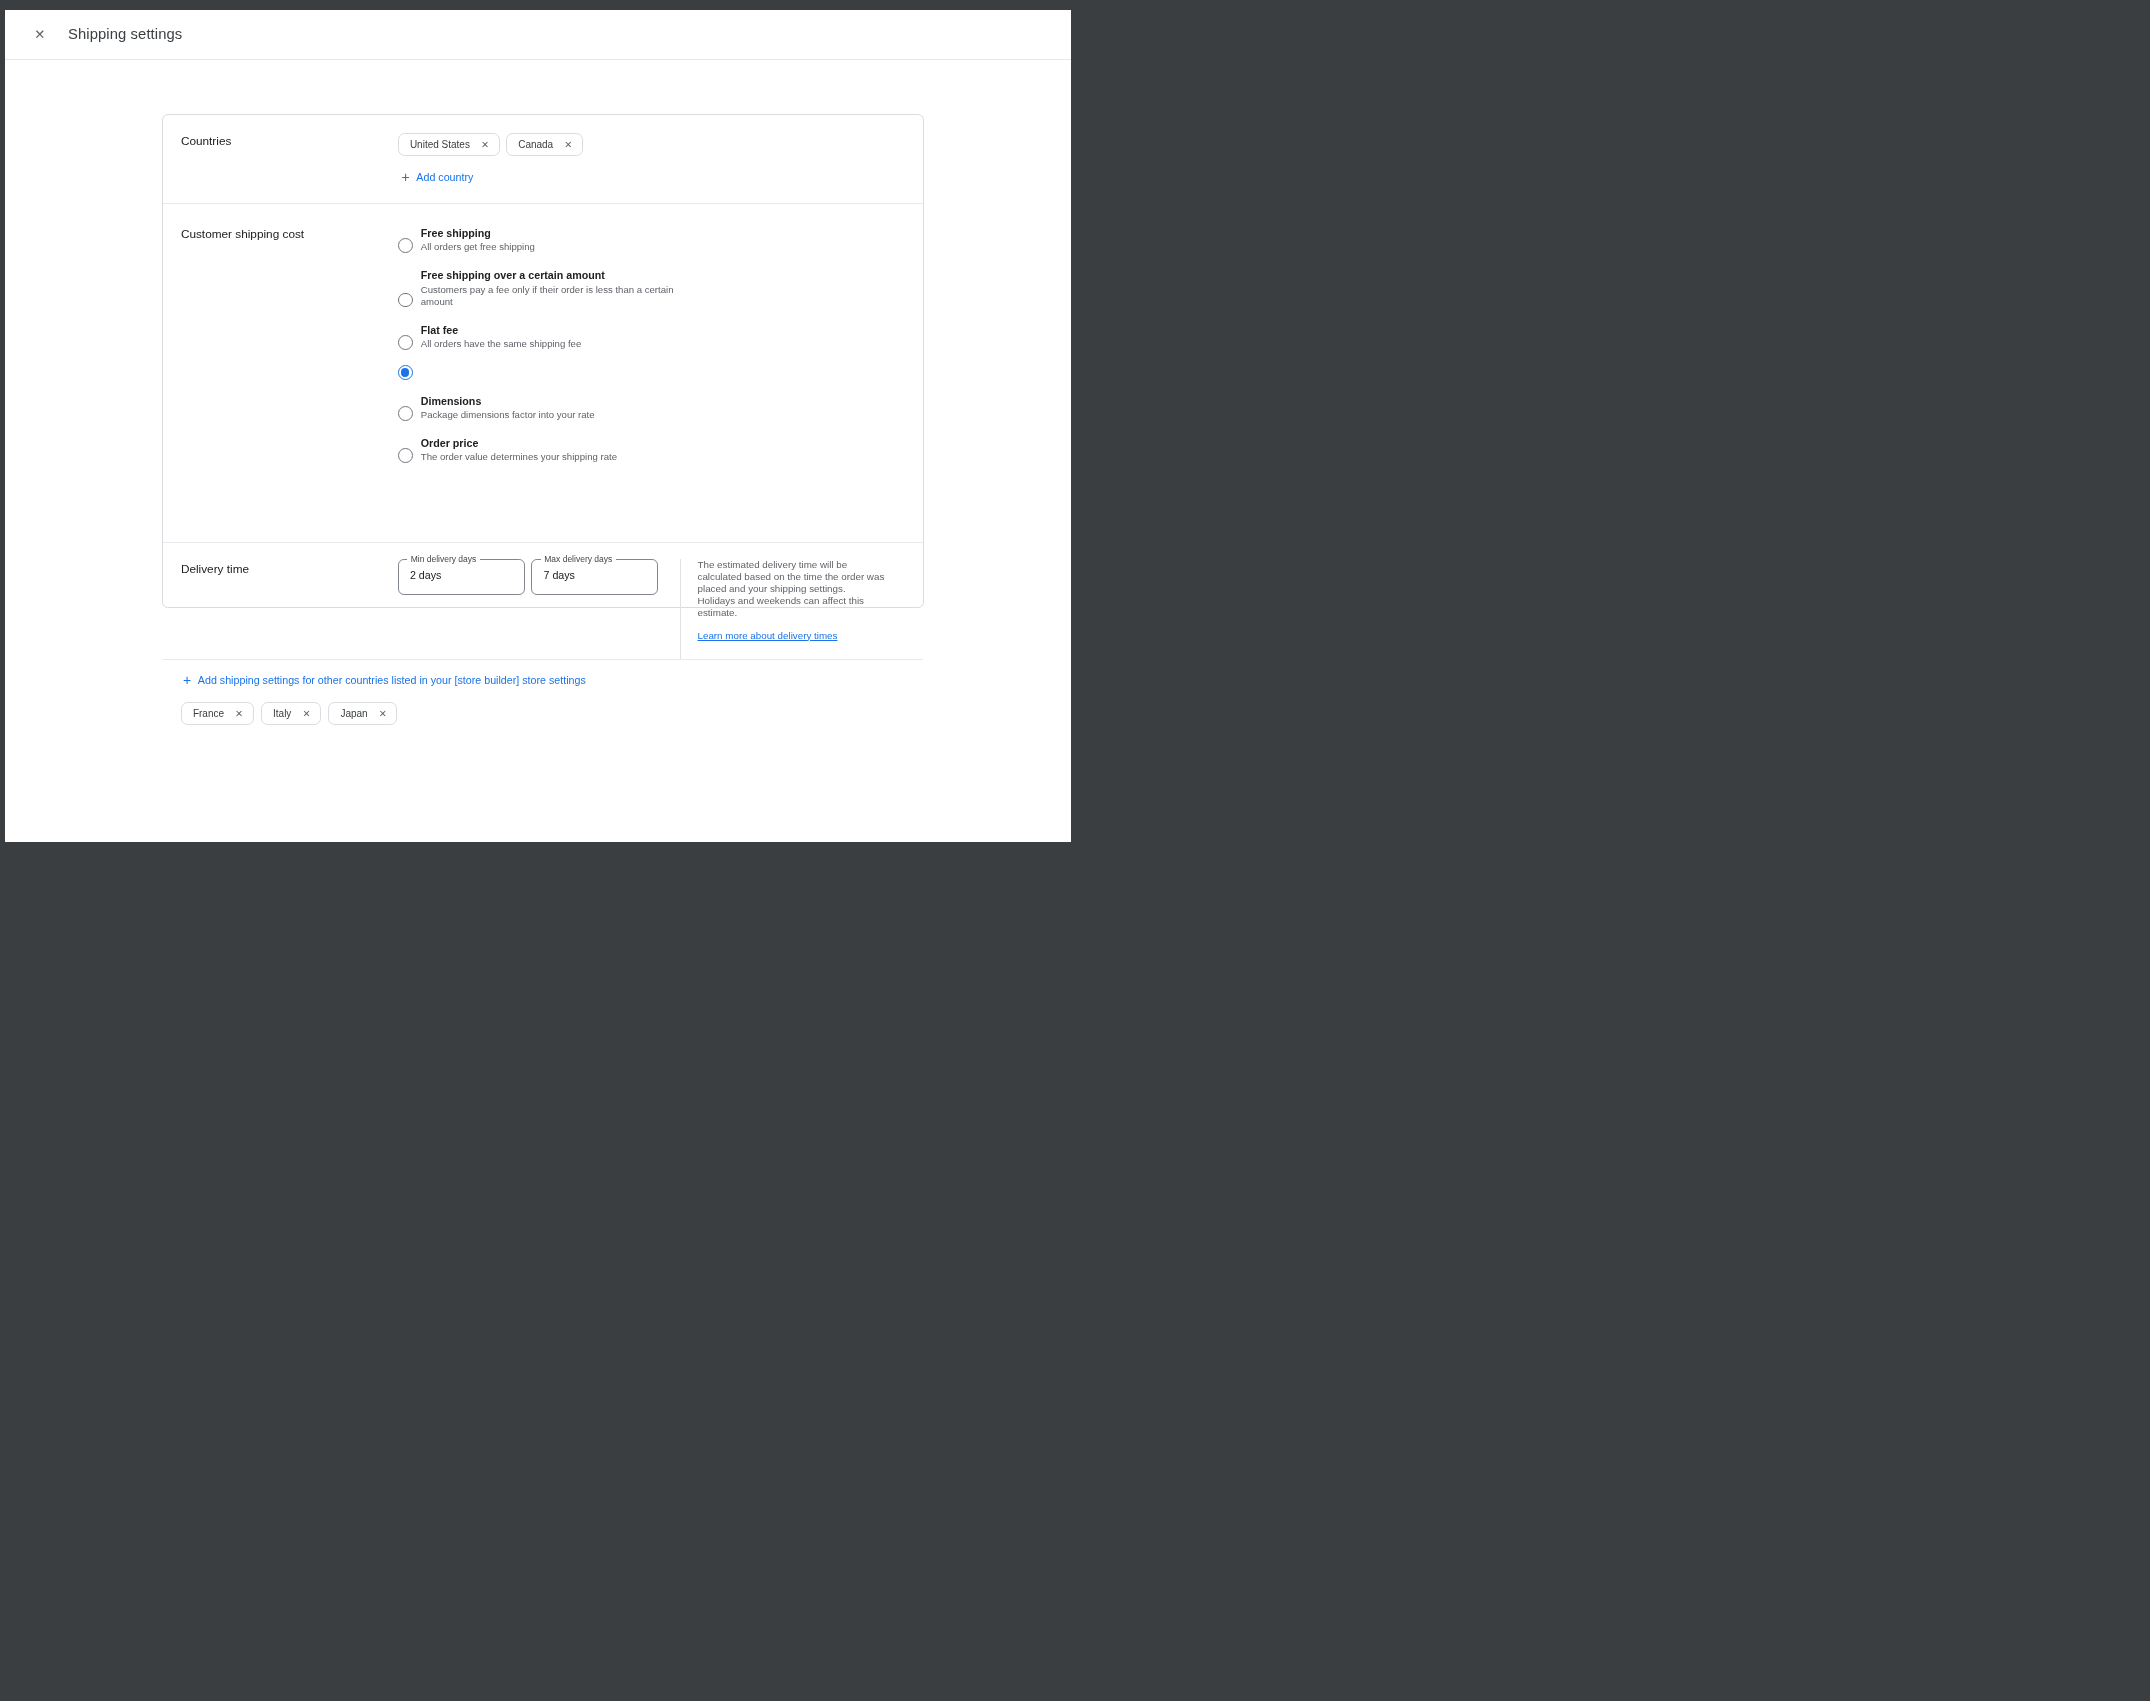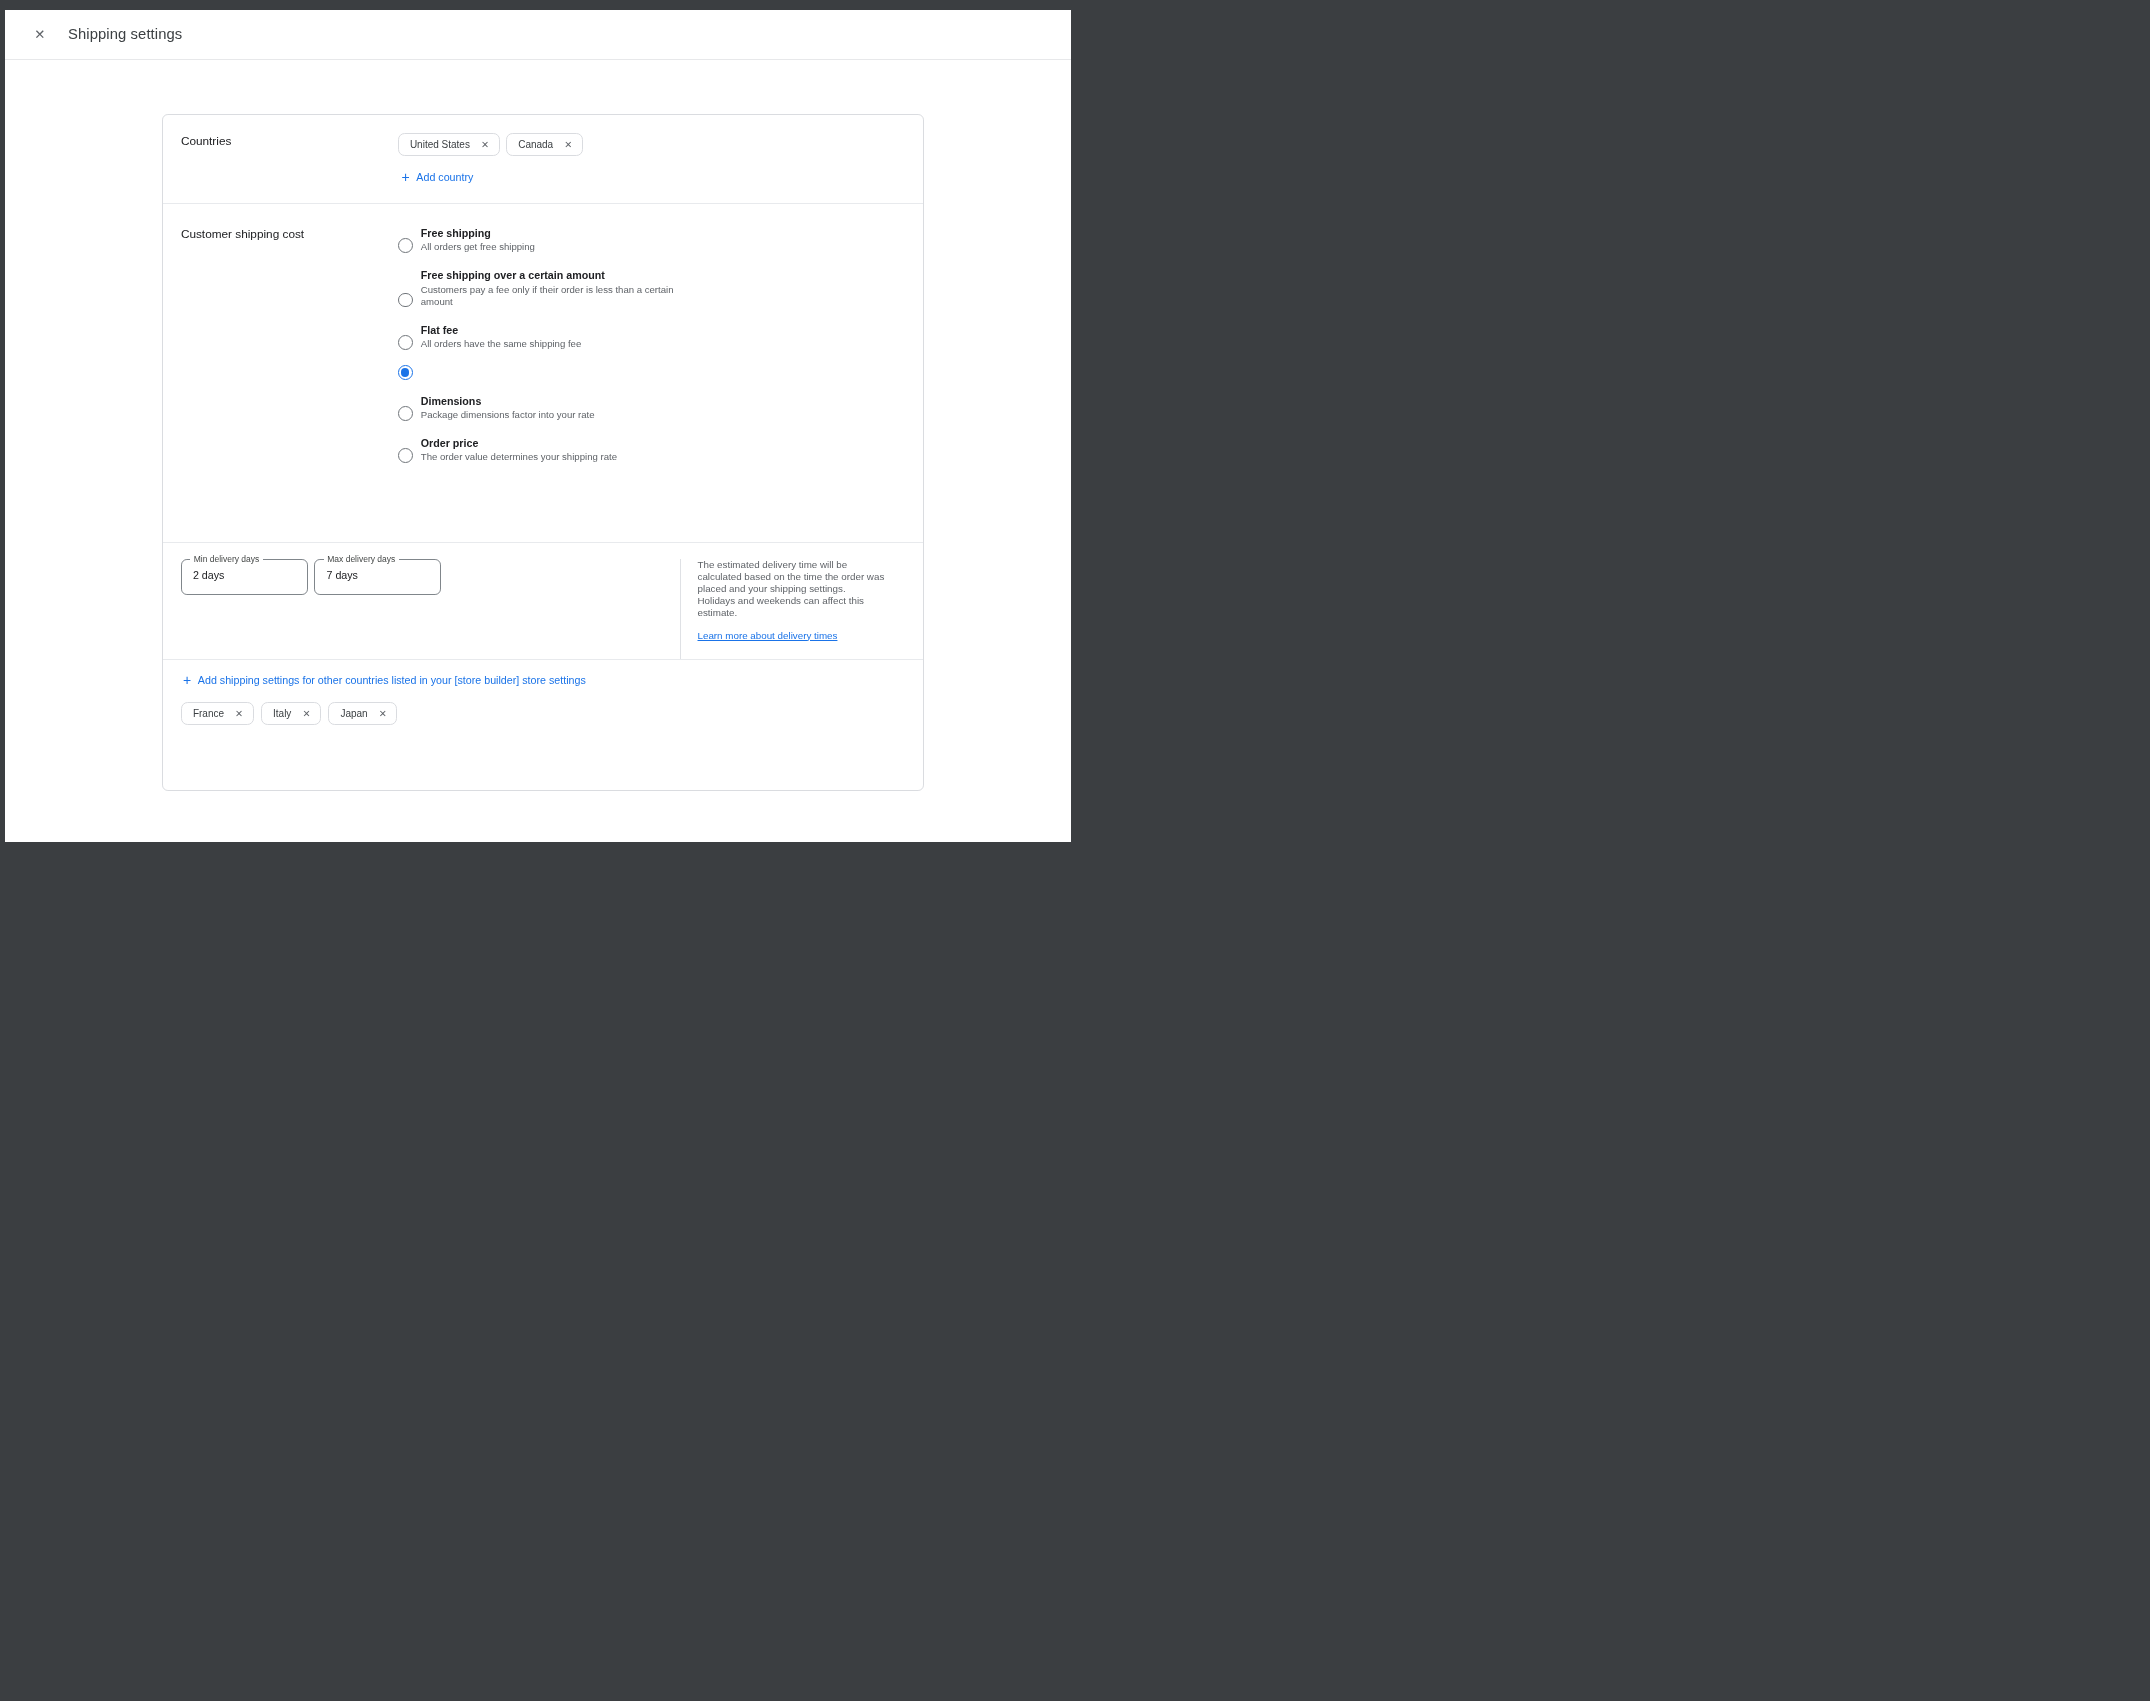--- a/index.html
+++ b/index.html
@@ -9,21 +9,21 @@
   .page { position:absolute; left:5.2px; top:9.6px; right:4.4px; bottom:8.9px;
           background:#ffffff; }
 
   
   .header { height:50px; display:flex; align-items:center; border-bottom:0.7px solid #e7e8ea; }
   .close-btn { margin-left:26.6px; width:16.2px; height:16.2px; display:flex; align-items:center;
                justify-content:center; font-size:13.3px; color:#5f6368; cursor:pointer; }
   .title { margin-left:20px; font-size:14.8px; color:#3c4043; letter-spacing:0.1px; }
 
   
-  .card { position:absolute; left:157px; top:104px; width:762px; height:677px;
+  .card { position:absolute; left:157px; top:104px; width:762px; height:494px;
           border:0.7px solid #dadce0; border-radius:5.9px; background:#fff; }
   .section { display:flex; border-bottom:0.7px solid #e8eaed; padding:0 17.7px; }
   .section:last-child { border-bottom:none; }
   .label-col { width:217px; flex:none; font-size:11.8px; color:#202124; }
   .content-col { flex:1; min-width:0; }
 
   .sec-countries { height:89px; }
   .sec-countries .label-col { padding-top:19px; }
   .sec-countries .content-col { padding-top:18.5px; }
 
@@ -166,20 +166,21 @@
           <div>
             <div class="opt-title">Order price</div>
             <div class="opt-desc">The order value determines your shipping rate</div>
           </div>
         </div>
 
       </div>
     </div>
 
     <div class="section sec-delivery">
+      <div class="label-col">Delivery time</div>
       <div class="delivery-fields">
         <div class="field dfield">
           <span class="flabel">Min delivery days</span>
           <span class="fvalue">2 days</span>
         </div>
         <div class="field dfield">
           <span class="flabel">Max delivery days</span>
           <span class="fvalue">7 days</span>
         </div>
       </div>

